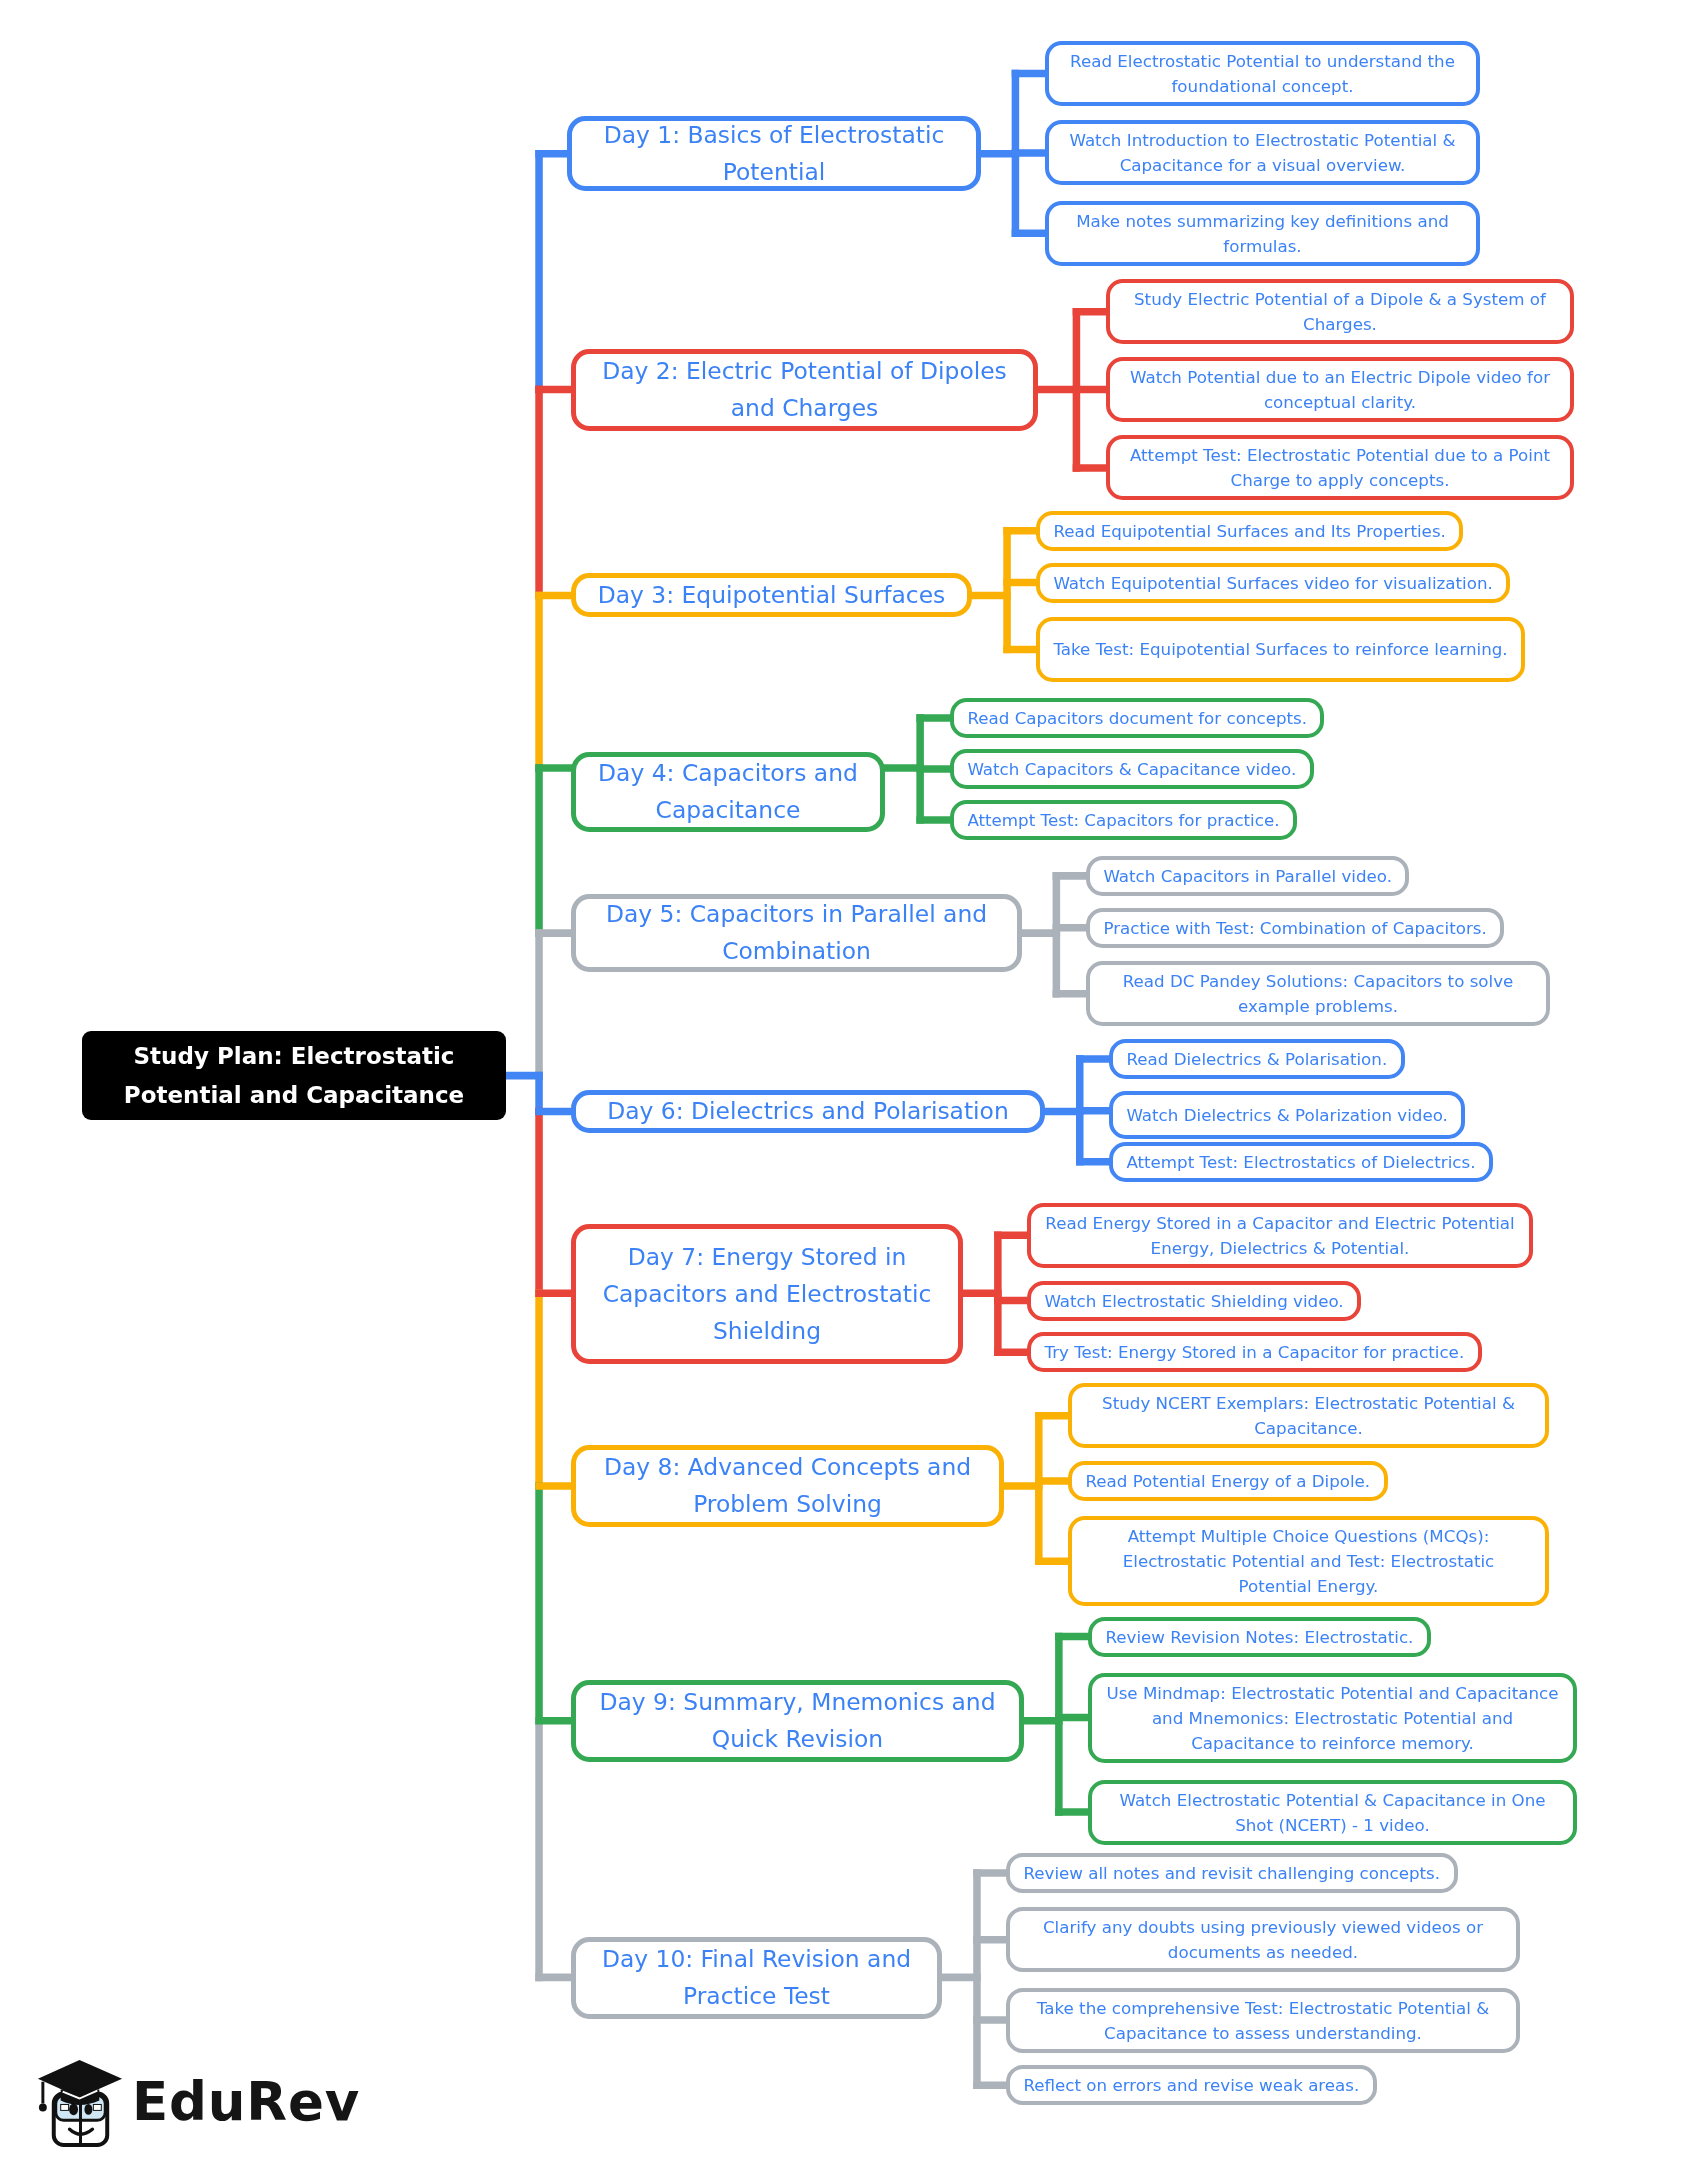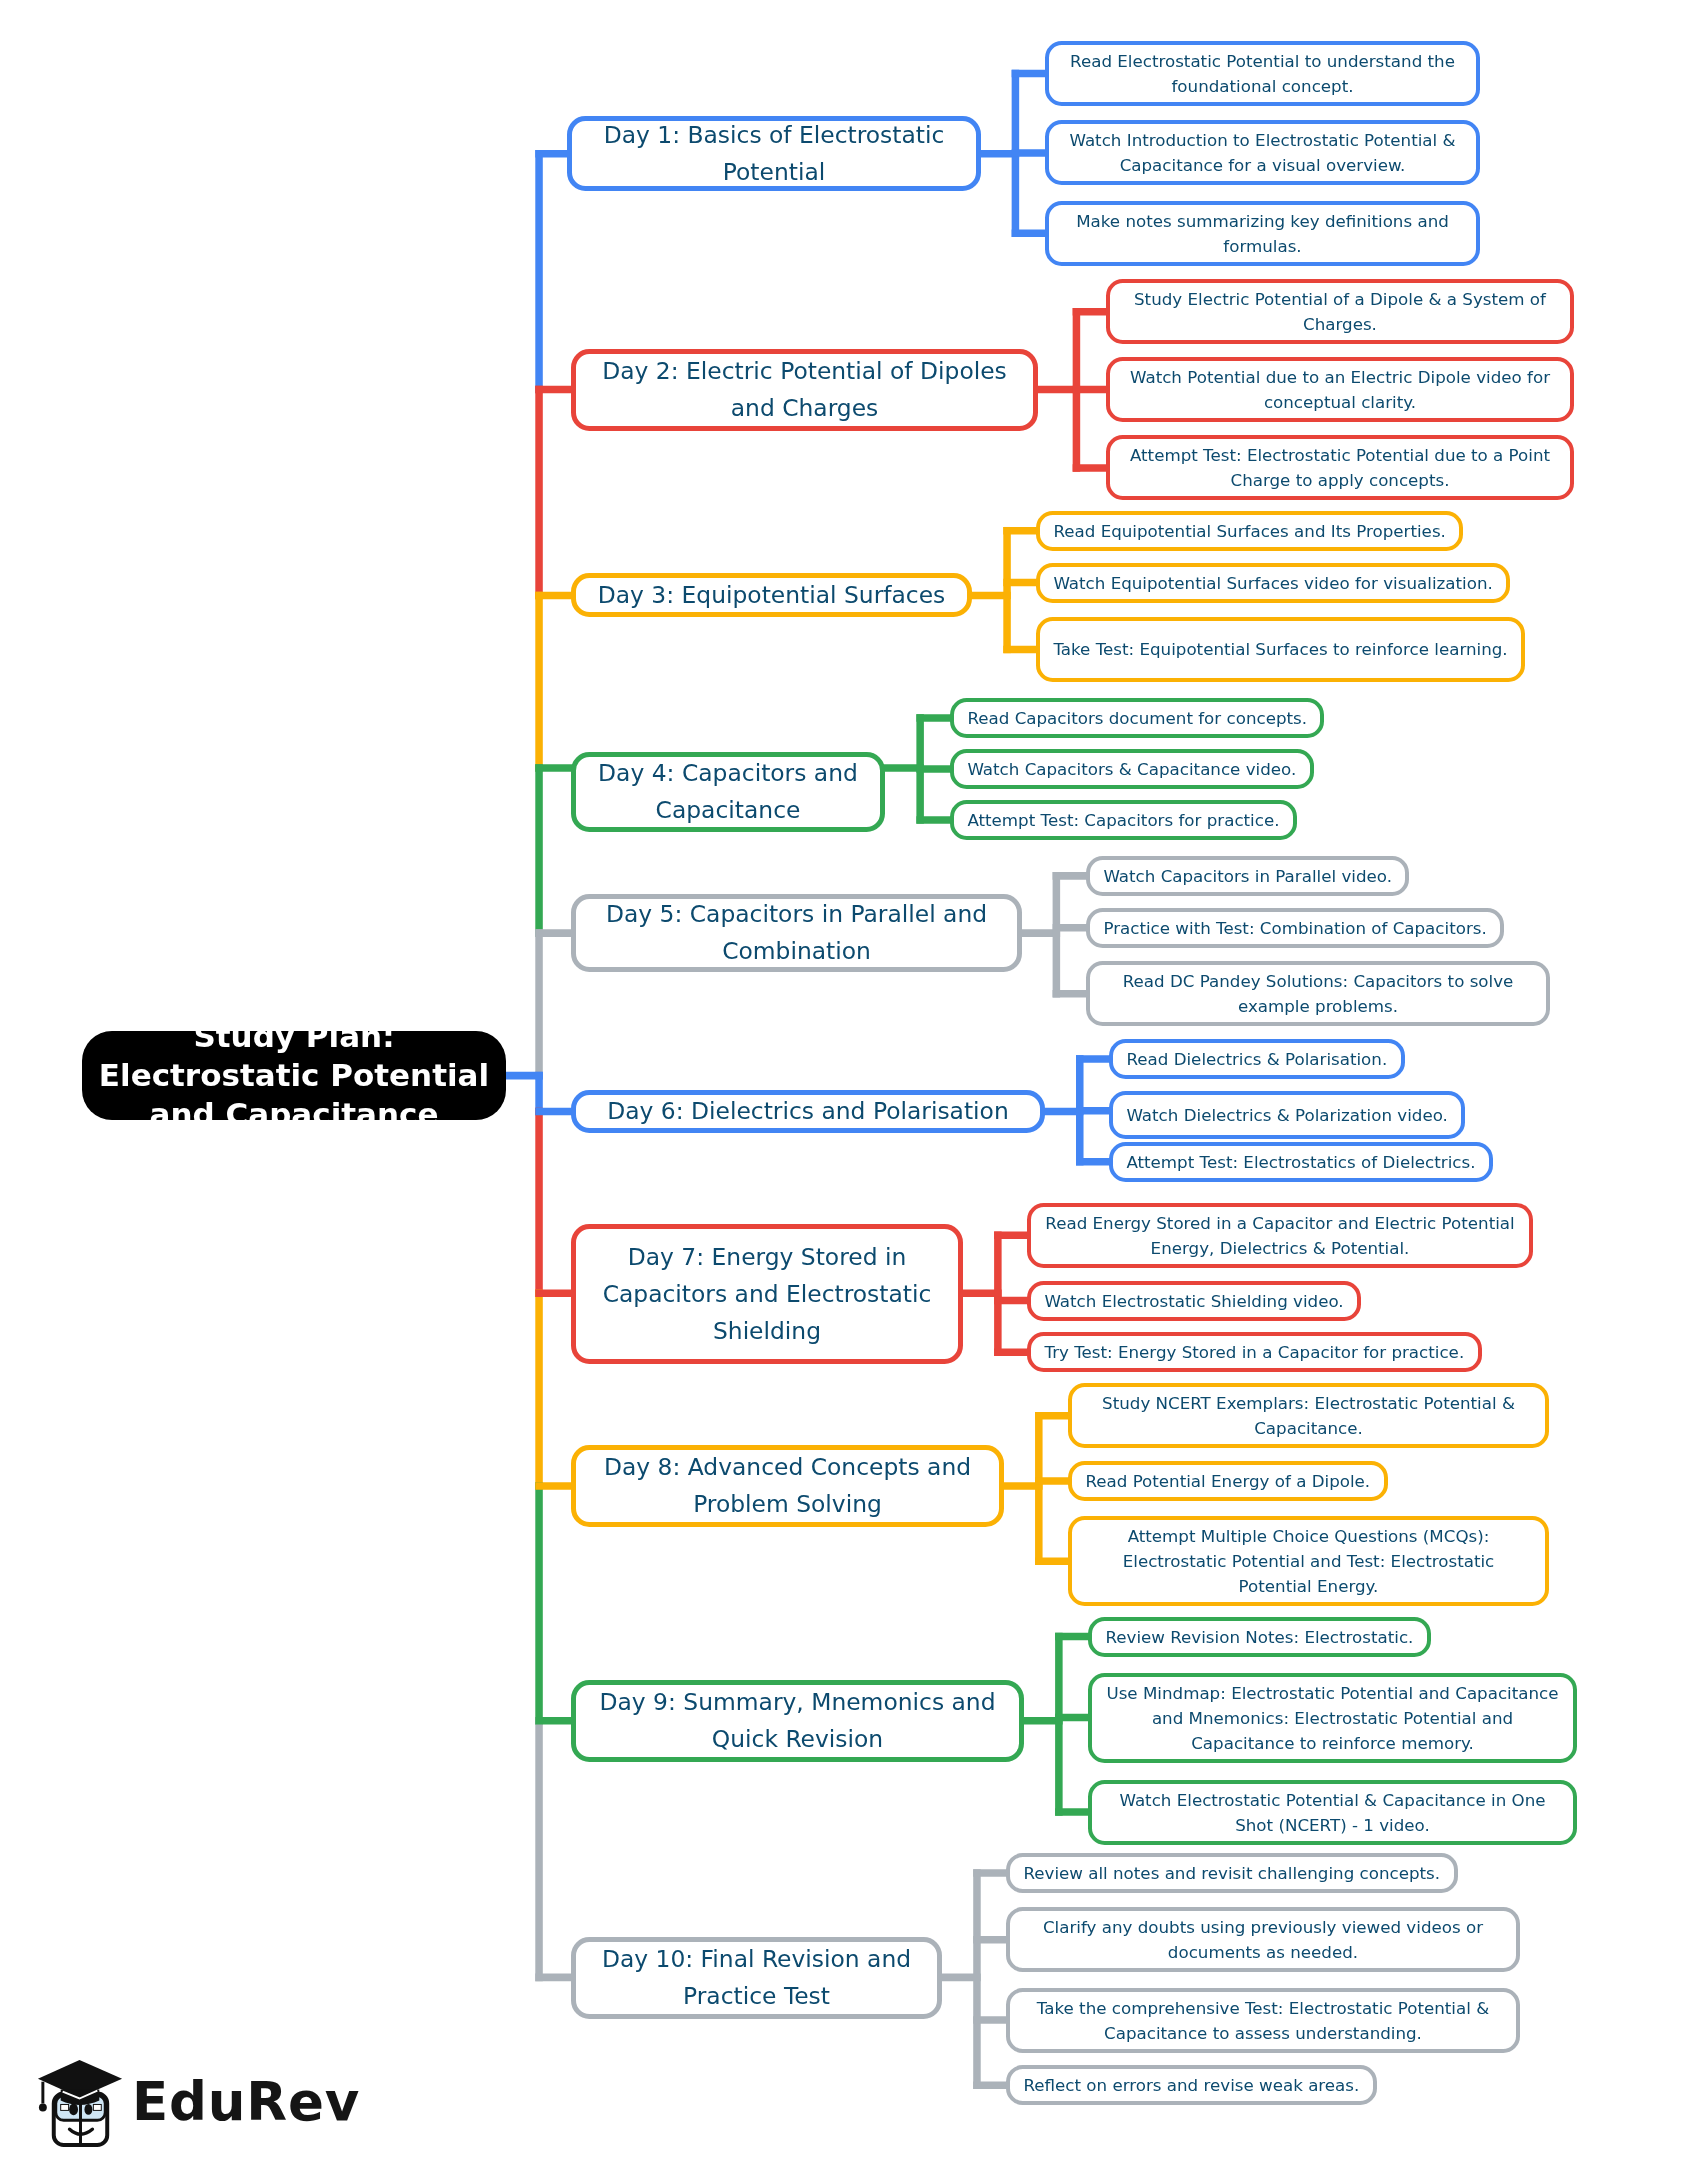--- a/index.html
+++ b/index.html
@@ -1,30 +1,30 @@
 <!DOCTYPE html>
 <html style="font-size:13.4px"><head>
 <meta charset="utf-8">
 <style>
   html,body{margin:0;padding:0;background:#ffffff;}
   body{width:1684px;height:2183px;position:relative;overflow:hidden;
        font-family:"DejaVu Sans","Liberation Sans",sans-serif;}
   #wires{position:absolute;left:0;top:0;width:1684px;height:2183px;z-index:0;}
   .node{position:absolute;box-sizing:border-box;background:#fff;
         display:flex;align-items:center;justify-content:center;
-        text-align:center;z-index:2;color:#0c4a6e;}
+        text-align:center;z-index:2;color:#3b82f6;}
   .day-node{border:5px solid #000;border-radius:18.4px;
             font-size:23.4px;line-height:37px;padding:3.3px 10px;font-weight:400;}
   .leaf-node{border:4.2px solid #000;border-radius:16.7px;
              font-size:16.7px;line-height:25px;padding:3.3px 13.4px;
              width:max-content;font-weight:400;}
   .root-node{position:absolute;left:82px;top:1031px;width:424px;height:89px;
              box-sizing:border-box;background:#000;color:#fff;
-             border-radius:30px;display:flex;align-items:center;justify-content:center;
-             text-align:center;font-size:31px;line-height:39px;font-weight:700;
+             border-radius:9px;display:flex;align-items:center;justify-content:center;
+             text-align:center;font-size:23px;line-height:39px;font-weight:700;
              z-index:3;padding:3.3px 8.4px;}
   .logo{position:absolute;left:30px;top:2052px;display:flex;align-items:center;gap:3px;z-index:3;}
   .logo-text{font-size:53px;font-weight:700;color:#151515;letter-spacing:0.8px;}
 </style>
 </head>
 <body>
 
 <svg id="wires" viewBox="0 0 2015 2612" xmlns="http://www.w3.org/2000/svg">
     <line x1="645" y1="184" x2="645" y2="466" stroke="#4285F4" stroke-width="9" stroke-linecap="square"></line>
     <line x1="645" y1="466" x2="645" y2="712.5" stroke="#E8443A" stroke-width="9" stroke-linecap="square"></line>

